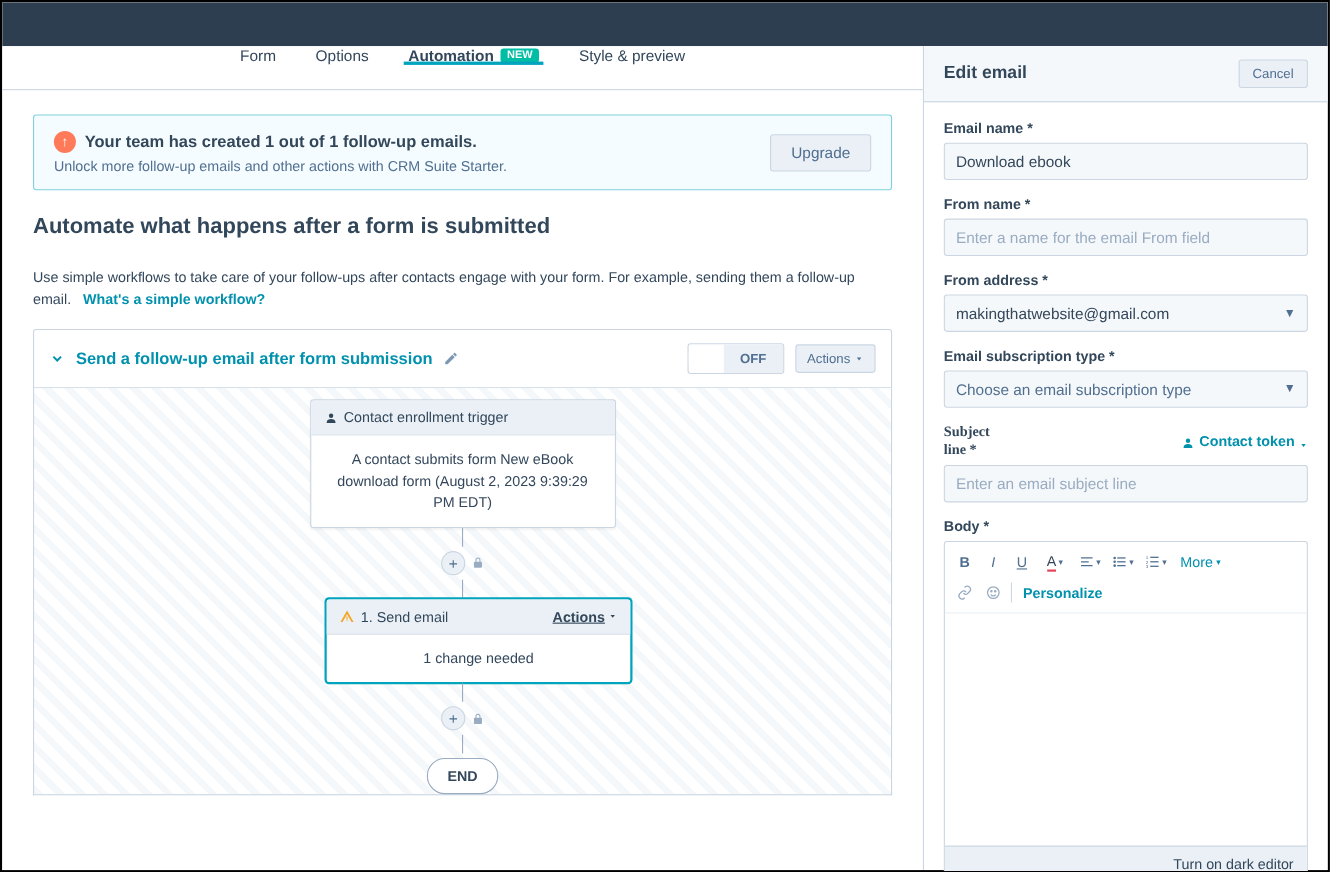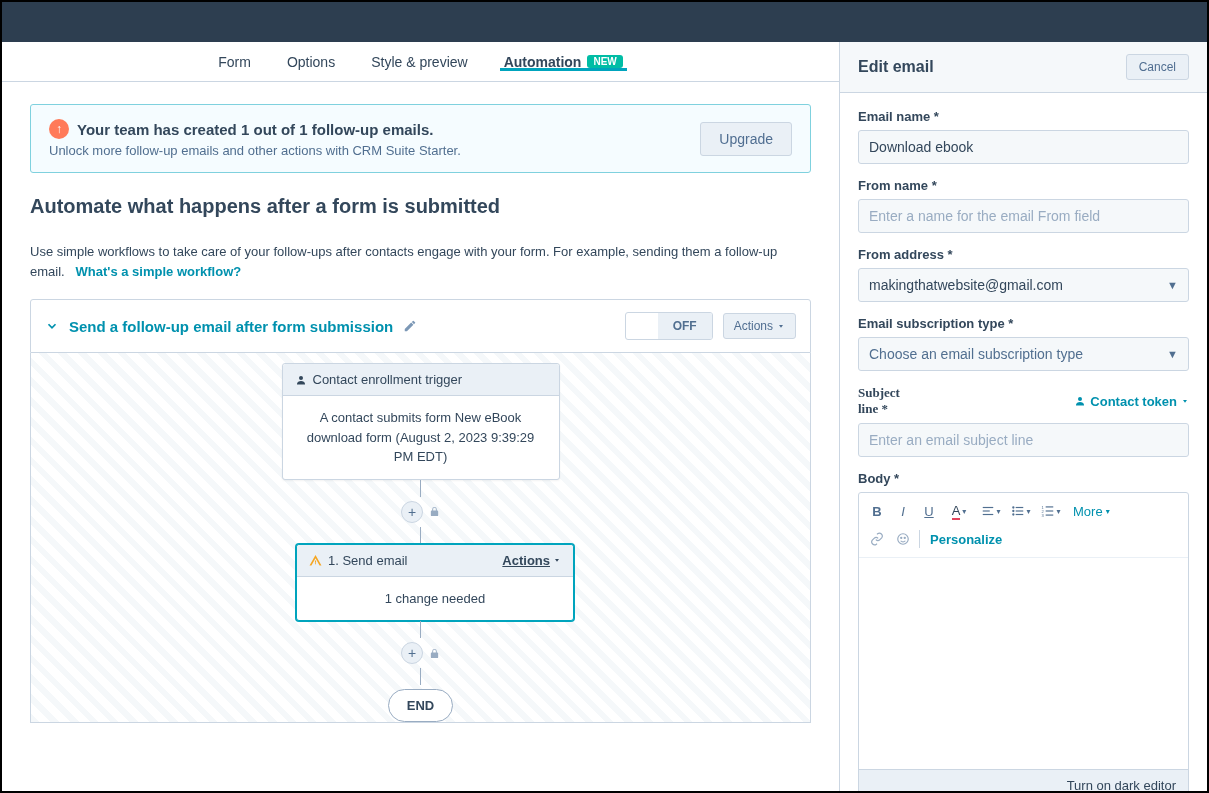--- a/index.html
+++ b/index.html
@@ -36,21 +36,21 @@
     background: #fff;
     display: flex;
     flex-direction: column;
   }
   .tabs {
     display: flex;
     justify-content: center;
     gap: 28px;
     border-bottom: 1px solid #cbd6e2;
     height: 40px;
-    align-items: center;
+    align-items: flex-start;
   }
   .tab {
     display: flex;
     align-items: center;
     padding: 0 4px;
     font-size: 14px;
     color: #33475b;
     cursor: pointer;
     position: relative;
     gap: 6px;
@@ -307,21 +307,21 @@
     cursor:pointer;
     background:#f5f8fa;
   }
   .select .caret { color:#516f90; font-size:11px; }
   .subject-row {
     display:flex; align-items:center; justify-content:space-between;
     margin-bottom:6px;
   }
   .token-link {
     color:#0091ae; font-size:13px; font-weight:600; cursor:pointer;
-    display:flex; align-items:center; gap:4px;
+    display:flex; align-items:flex-end; gap:4px;
   }
   .editor {
     border: 1px solid #cbd6e2;
     border-radius: 3px;
     height: 310px;
     display:flex; flex-direction:column;
     background:#fff;
   }
   .toolbar {
     display:flex; flex-wrap:wrap; gap:2px;
@@ -366,27 +366,27 @@
 <div class="main-wrap">
 
   <div class="left">
     <div class="tabs">
       <div class="tab">
           <span>Form</span>
         </div>
       <div class="tab">
           <span>Options</span>
         </div>
-      <div class="tab">
-          <span>Style &amp; preview</span>
-        </div>
       <div class="tab active">
         <span>Automation</span>
         <span class="badge-new">NEW</span>
       </div>
+      <div class="tab">
+          <span>Style &amp; preview</span>
+        </div>
     </div>
 
     <div class="content">
       <div class="banner">
         <div class="banner-text">
           <div class="banner-title">
             <span class="upgrade-icon">↑</span>
             <span>Your team has created 1 out of 1 follow-up emails.</span>
           </div>
           <div class="banner-sub">Unlock more follow-up emails and other actions with CRM Suite Starter.</div>

